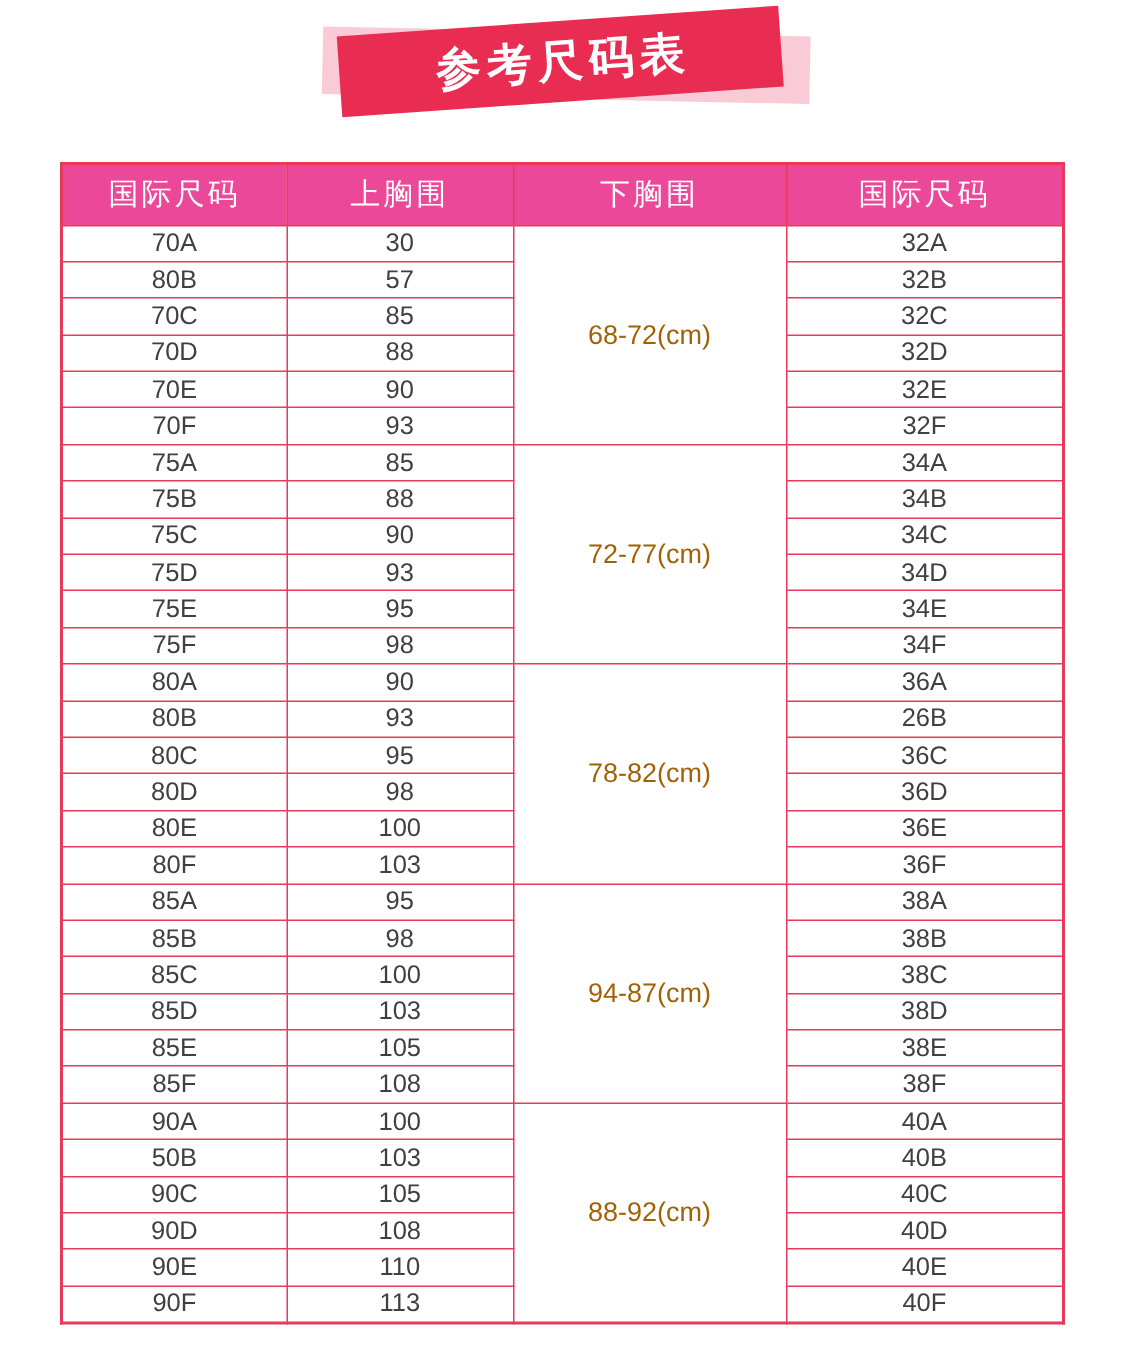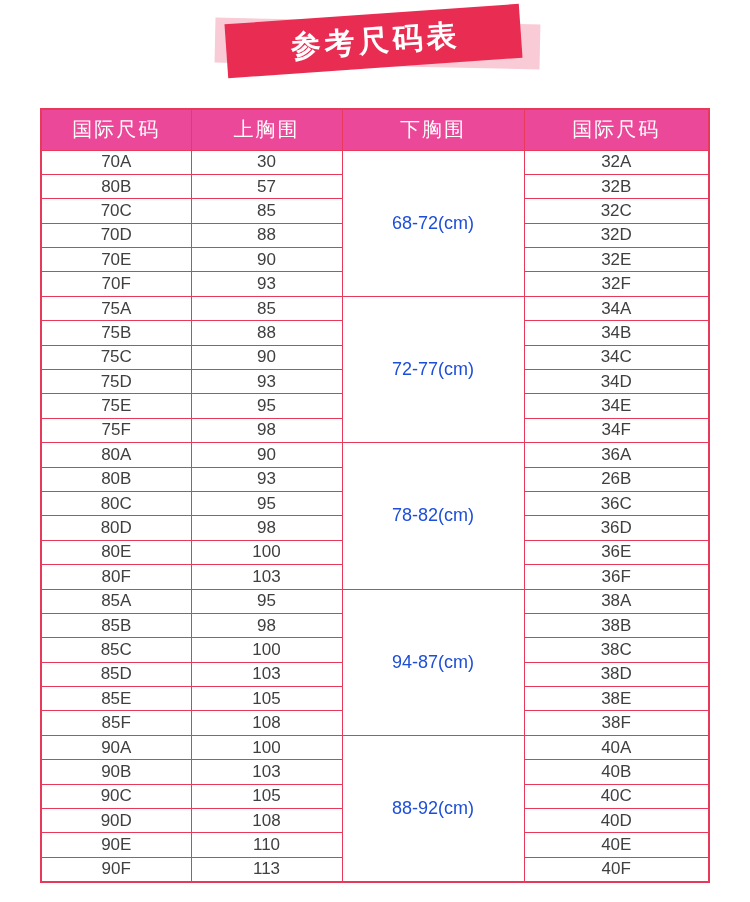--- a/index.html
+++ b/index.html
@@ -72,21 +72,21 @@
     border: 1px solid #e7395a;
     height: 24.4px;
     text-align: center;
     vertical-align: middle;
     font-size: 17px;
     color: #404040;
     background: #ffffff;
   }
   .size-table td.merge {
     font-size: 18px;
-    color: #1d4ed8;
+    color: #a16207;
   }
   .size-table {
     border: 2px solid #e7395a;
   }
 </style>
 </head>
 <body>
 
 <div class="banner-wrap">
   <div class="banner-shadow"></div>
@@ -235,21 +235,21 @@
         <td>108</td>
         <td>38F</td>
       </tr>
       <tr>
         <td>90A</td>
         <td>100</td>
         <td rowspan="6" class="merge">88-92(cm)</td>
         <td>40A</td>
       </tr>
       <tr>
-        <td>90B</td>
+        <td>50B</td>
         <td>103</td>
         <td>40B</td>
       </tr>
       <tr>
         <td>90C</td>
         <td>105</td>
         <td>40C</td>
       </tr>
       <tr>
         <td>90D</td>

